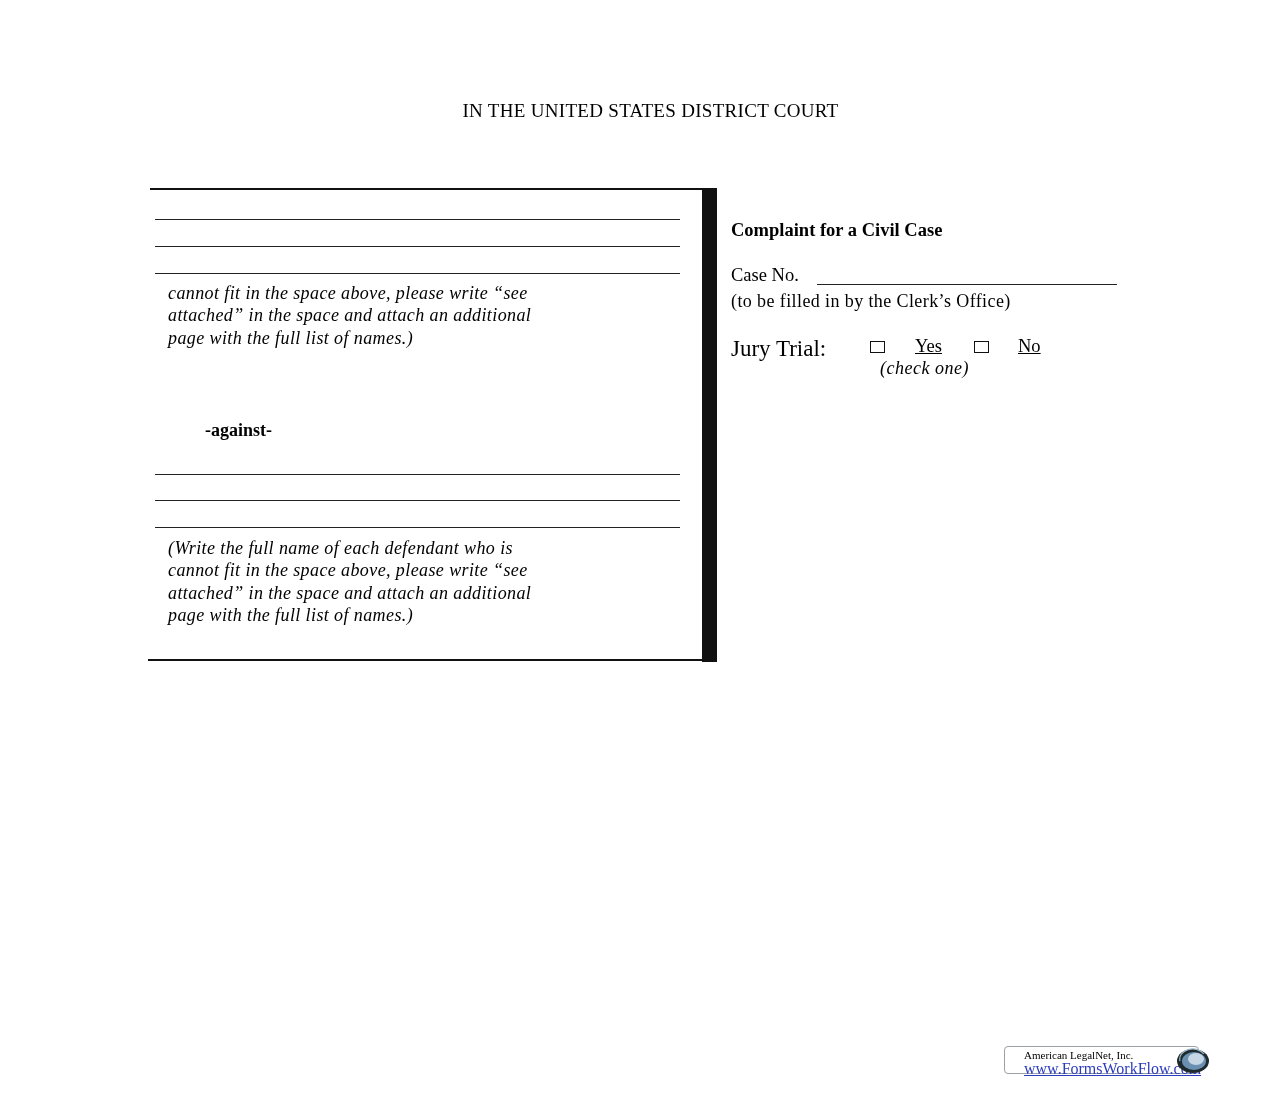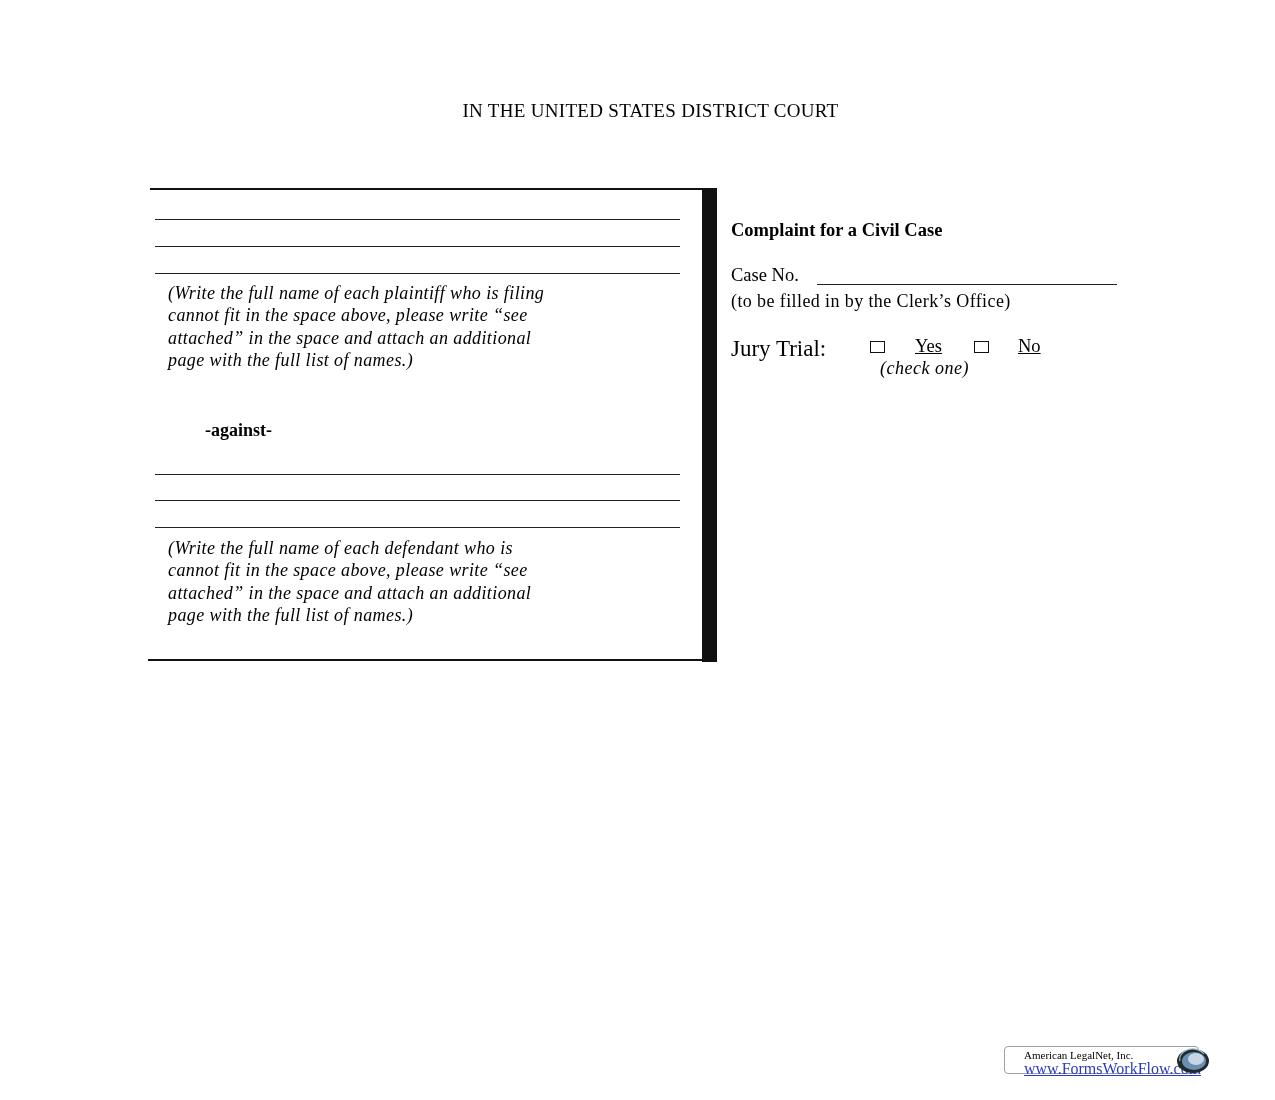--- a/index.html
+++ b/index.html
@@ -35,21 +35,20 @@
 
 <div class="abs box-top"></div>
 <div class="abs box-right"></div>
 <div class="abs box-bottom"></div>
 
 <div class="abs blank-line" style="top:219px"></div>
 <div class="abs blank-line" style="top:246px"></div>
 <div class="abs blank-line" style="top:273px"></div>
 
 <div class="abs instr" style="top:282px">
-  <div>(Write the full name of each plaintiff who is filing</div>
   <div>cannot fit in the space above, please write “see</div>
   <div>attached” in the space and attach an additional</div>
   <div>page with the full list of names.)</div>
 </div>
 
 <div class="abs against">-against-</div>
 
 <div class="abs blank-line" style="top:474px"></div>
 <div class="abs blank-line" style="top:500px"></div>
 <div class="abs blank-line" style="top:527px"></div>

